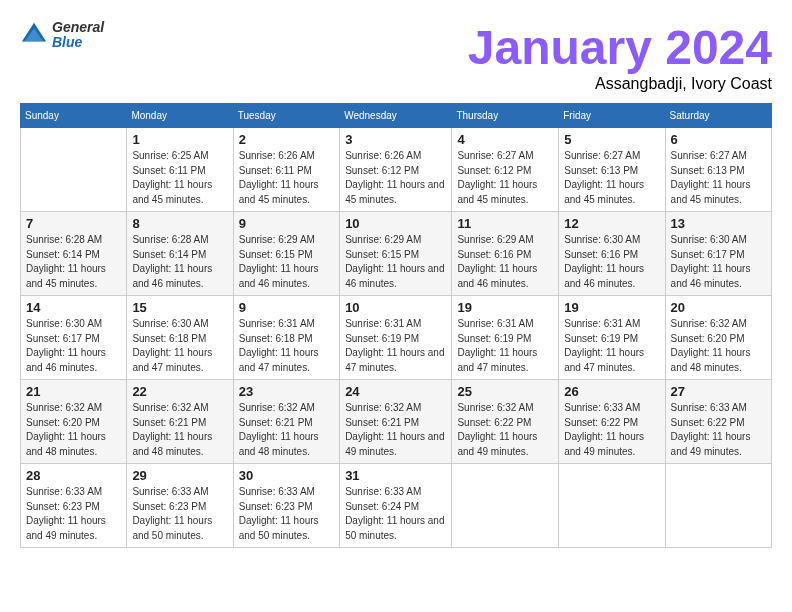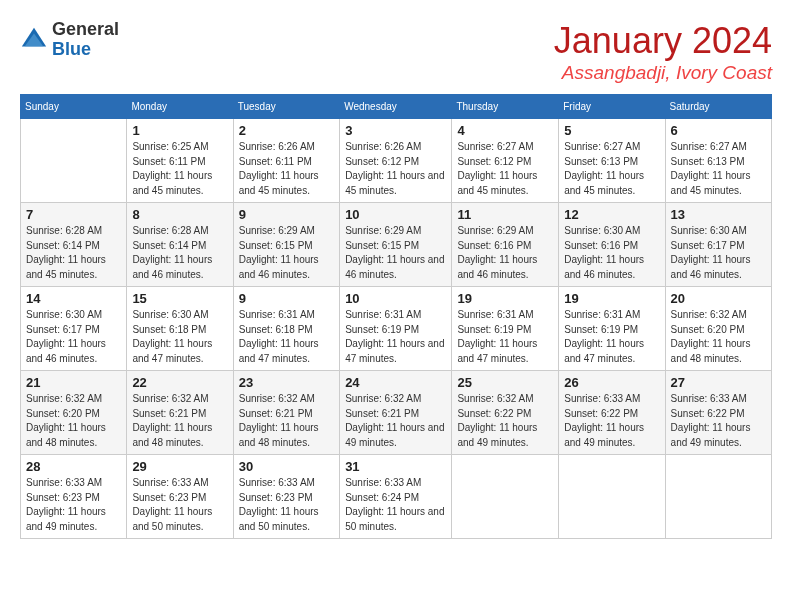--- a/index.html
+++ b/index.html
@@ -15,42 +15,42 @@
       justify-content: space-between;
       align-items: flex-start;
       margin-bottom: 10px;
     }
     .logo {
       display: flex;
       align-items: center;
       gap: 4px;
     }
     .logo-text {
-      font-size: 18px;
+      font-size: 14px;
       font-weight: bold;
       line-height: 1.1;
+      font-style: italic;
     }
     .logo-general { color: #333; }
     .logo-blue { color: #1a6ab1; }
     .logo-icon {
       width: 28px;
       height: 28px;
     }
     .title-block {
       text-align: right;
     }
     .month-title {
-      font-size: 36px;
-      font-weight: normal;
-      color: #b91c1c;
+      font-size: 48px;
+      font-weight: bold;
+      color: #8b5cf6;
     }
     .location {
-      font-size: 19px;
-      color: #ef4444;
-      font-style: italic;
+      font-size: 16px;
+      color: #000000;
     }
     table {
       width: 100%;
       border-collapse: collapse;
       font-size: 11px;
     }
     th {
       background-color: #2a6db5;
       color: #fff;
       padding: 6px 4px;

